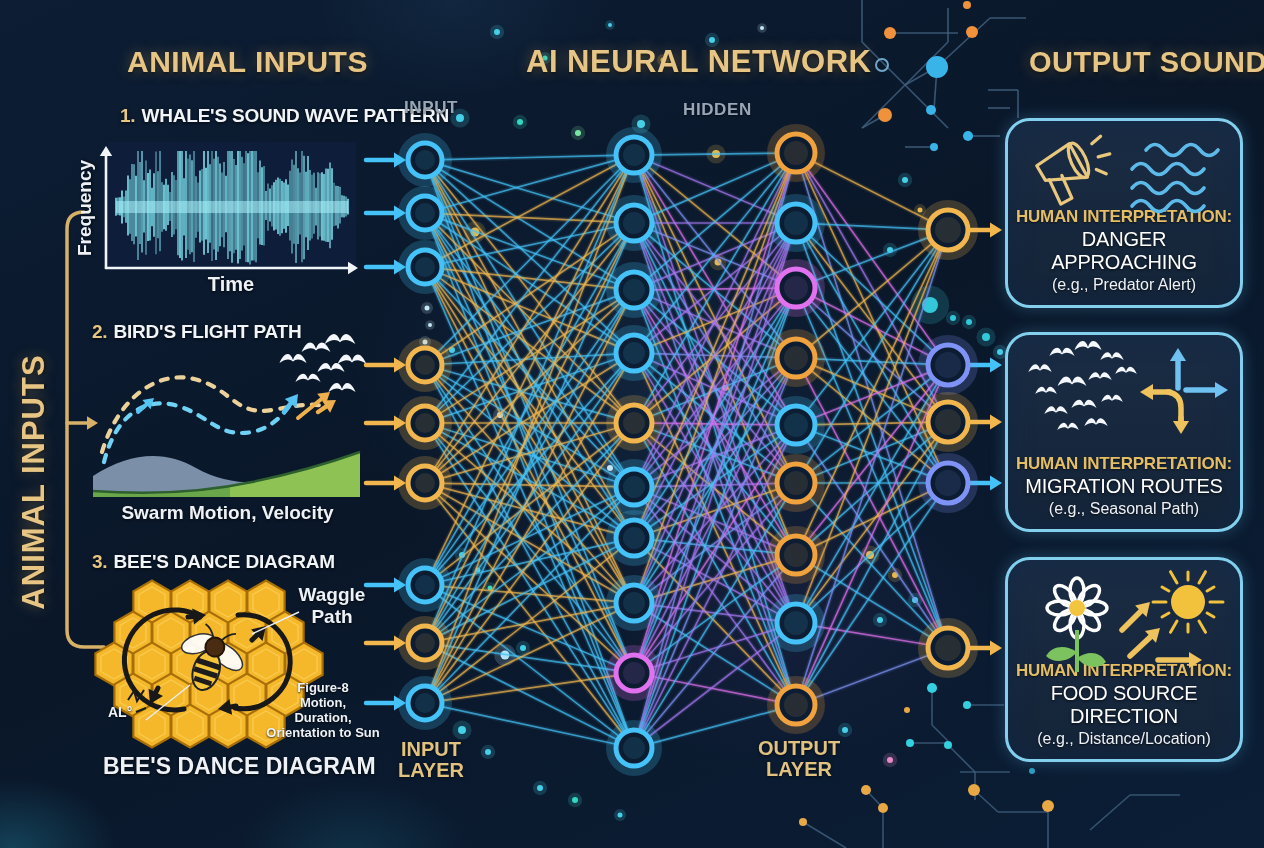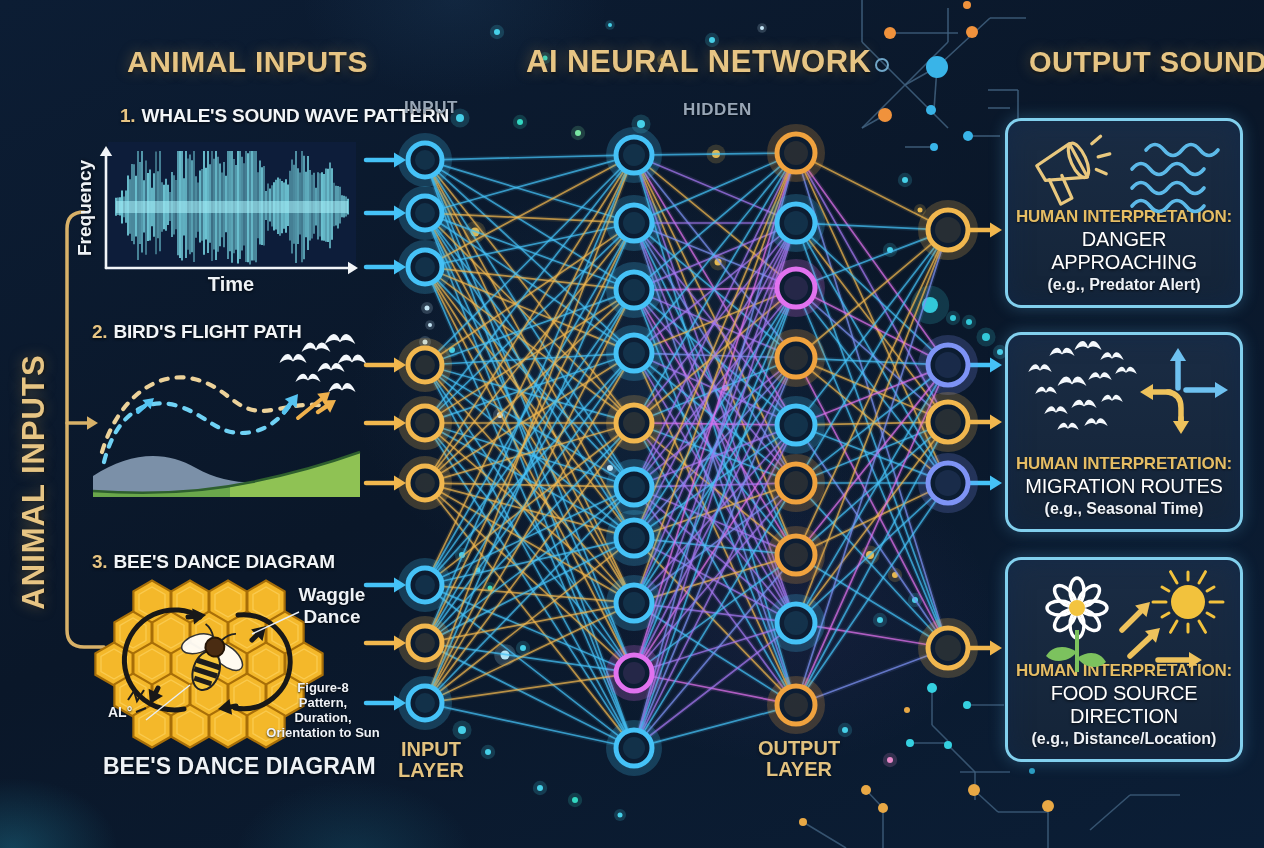--- a/index.html
+++ b/index.html
@@ -23,29 +23,29 @@
     text-shadow:0 1px 3px rgba(0,0,0,.75);}
   .sec-num{color:#e7c584;margin-right:6px;}
   .cap{font-weight:bold;color:#eef2f6;text-shadow:0 1px 3px rgba(0,0,0,.75);text-align:center;}
   .layer-lab{color:#98a6b6;font-weight:bold;font-size:17px;letter-spacing:.6px;
     text-shadow:0 1px 2px rgba(0,0,0,.6);}
   .layer-lab2{color:#e2c27f;font-weight:bold;font-size:20px;line-height:1.07;text-align:center;
     text-shadow:0 1px 3px rgba(0,0,0,.6);}
   .vert{transform:rotate(-90deg);transform-origin:left top;}
   .ann{font-weight:bold;color:#eef2f7;text-shadow:0 1px 2px rgba(0,0,0,.8);}
   .output-box{position:absolute;z-index:2;left:1005px;width:238px;box-sizing:border-box;
-    border:3px solid #82d0ee;border-radius:16px;
+    border:3px solid #82d0ee;border-radius:25px;
     background:linear-gradient(180deg,#1a2c44 0%,#142438 100%);
     box-shadow:0 0 16px rgba(90,180,230,.30), inset 0 0 24px rgba(15,40,75,.6);}
   .box-text{position:absolute;left:0;right:0;bottom:11px;text-align:center;z-index:4;}
   .box-heading{color:#e5bd64;font-weight:bold;font-size:17px;letter-spacing:-.2px;
     text-shadow:0 1px 2px rgba(0,0,0,.6);}
   .box-title{color:#ffffff;font-weight:normal;font-size:20px;letter-spacing:-.2px;margin-top:1px;
     text-shadow:0 1px 3px rgba(0,0,0,.7);}
-  .box-sub{color:#eef2f7;font-weight:bold;font-size:16px;margin-top:2px;
+  .box-sub{color:#eef2f7;font-weight:normal;font-size:16px;margin-top:2px;
     text-shadow:0 1px 2px rgba(0,0,0,.7);}
 </style>
 </head>
 <body>
 
 <div id="canvas">
 
   <svg id="bg-svg" width="1264" height="848">
       <g>
         <line x1="862" y1="128" x2="905" y2="85" stroke="#41617f" stroke-width="1.6" opacity="0.85"></line>
@@ -199,21 +199,21 @@
     <div class="box-text">
       <div class="box-heading">HUMAN INTERPRETATION:</div>
       <div class="box-title">DANGER APPROACHING</div>
       <div class="box-sub">(e.g., Predator Alert)</div>
     </div>
   </div>
   <div class="output-box" id="box2" style="top:332px;height:200px;">
     <div class="box-text">
       <div class="box-heading">HUMAN INTERPRETATION:</div>
       <div class="box-title">MIGRATION ROUTES</div>
-      <div class="box-sub">(e.g., Seasonal Time)</div>
+      <div class="box-sub">(e.g., Seasonal Path)</div>
     </div>
   </div>
   <div class="output-box" id="box3" style="top:557px;height:205px;">
     <div class="box-text">
       <div class="box-heading">HUMAN INTERPRETATION:</div>
       <div class="box-title">FOOD SOURCE DIRECTION</div>
       <div class="box-sub">(e.g., Distance/Location)</div>
     </div>
   </div>
 
@@ -1222,31 +1222,32 @@
 
   <div class="txt sec-title" style="left:84px;top:105px;margin-left:36px;">
     <span class="sec-num">1.</span><span>WHALE'S SOUND WAVE PATTERN</span>
   </div>
   <div class="txt cap vert" style="left:74px;top:267px;width:118px;font-size:19px;">Frequency</div>
   <div class="txt cap" style="left:151px;top:273px;width:160px;font-size:20px;">Time</div>
 
   <div class="txt sec-title" style="left:92px;top:321px;">
     <span class="sec-num">2.</span><span>BIRD'S FLIGHT PATH</span>
   </div>
+  <div class="txt cap" style="left:100px;top:502px;width:255px;font-size:19px;">Swarm Motion, Velocity</div>
 
   <div class="txt sec-title" style="left:92px;top:551px;text-align:center;">
     <span class="sec-num">3.</span><span>BEE'S DANCE DIAGRAM</span>
   </div>
   <div class="txt ann" style="left:293px;top:584px;width:78px;font-size:19px;text-align:center;line-height:1.15;">
     <div>Waggle</div>
-    <div>Dance</div>
+    <div>Path</div>
   </div>
   <div class="txt ann" style="left:248px;top:681px;width:150px;font-size:13px;text-align:center;line-height:1.15;">
     <div>Figure-8</div>
-    <div>Pattern,</div>
+    <div>Motion,</div>
     <div>Duration,</div>
     <div>Orientation to Sun</div>
   </div>
   <div class="txt ann" style="left:108px;top:704px;font-size:14px;">AL°</div>
   <div class="txt cap" style="left:103px;top:753px;width:252px;font-size:23px;">BEE'S DANCE DIAGRAM</div>
 
   <div class="txt layer-lab" style="left:404px;top:98px;">INPUT</div>
   <div class="txt layer-lab" style="left:683px;top:100px;text-align:right;">HIDDEN</div>
   <div class="txt layer-lab2" style="left:394px;top:739px;width:74px;">
     <div>INPUT</div>

